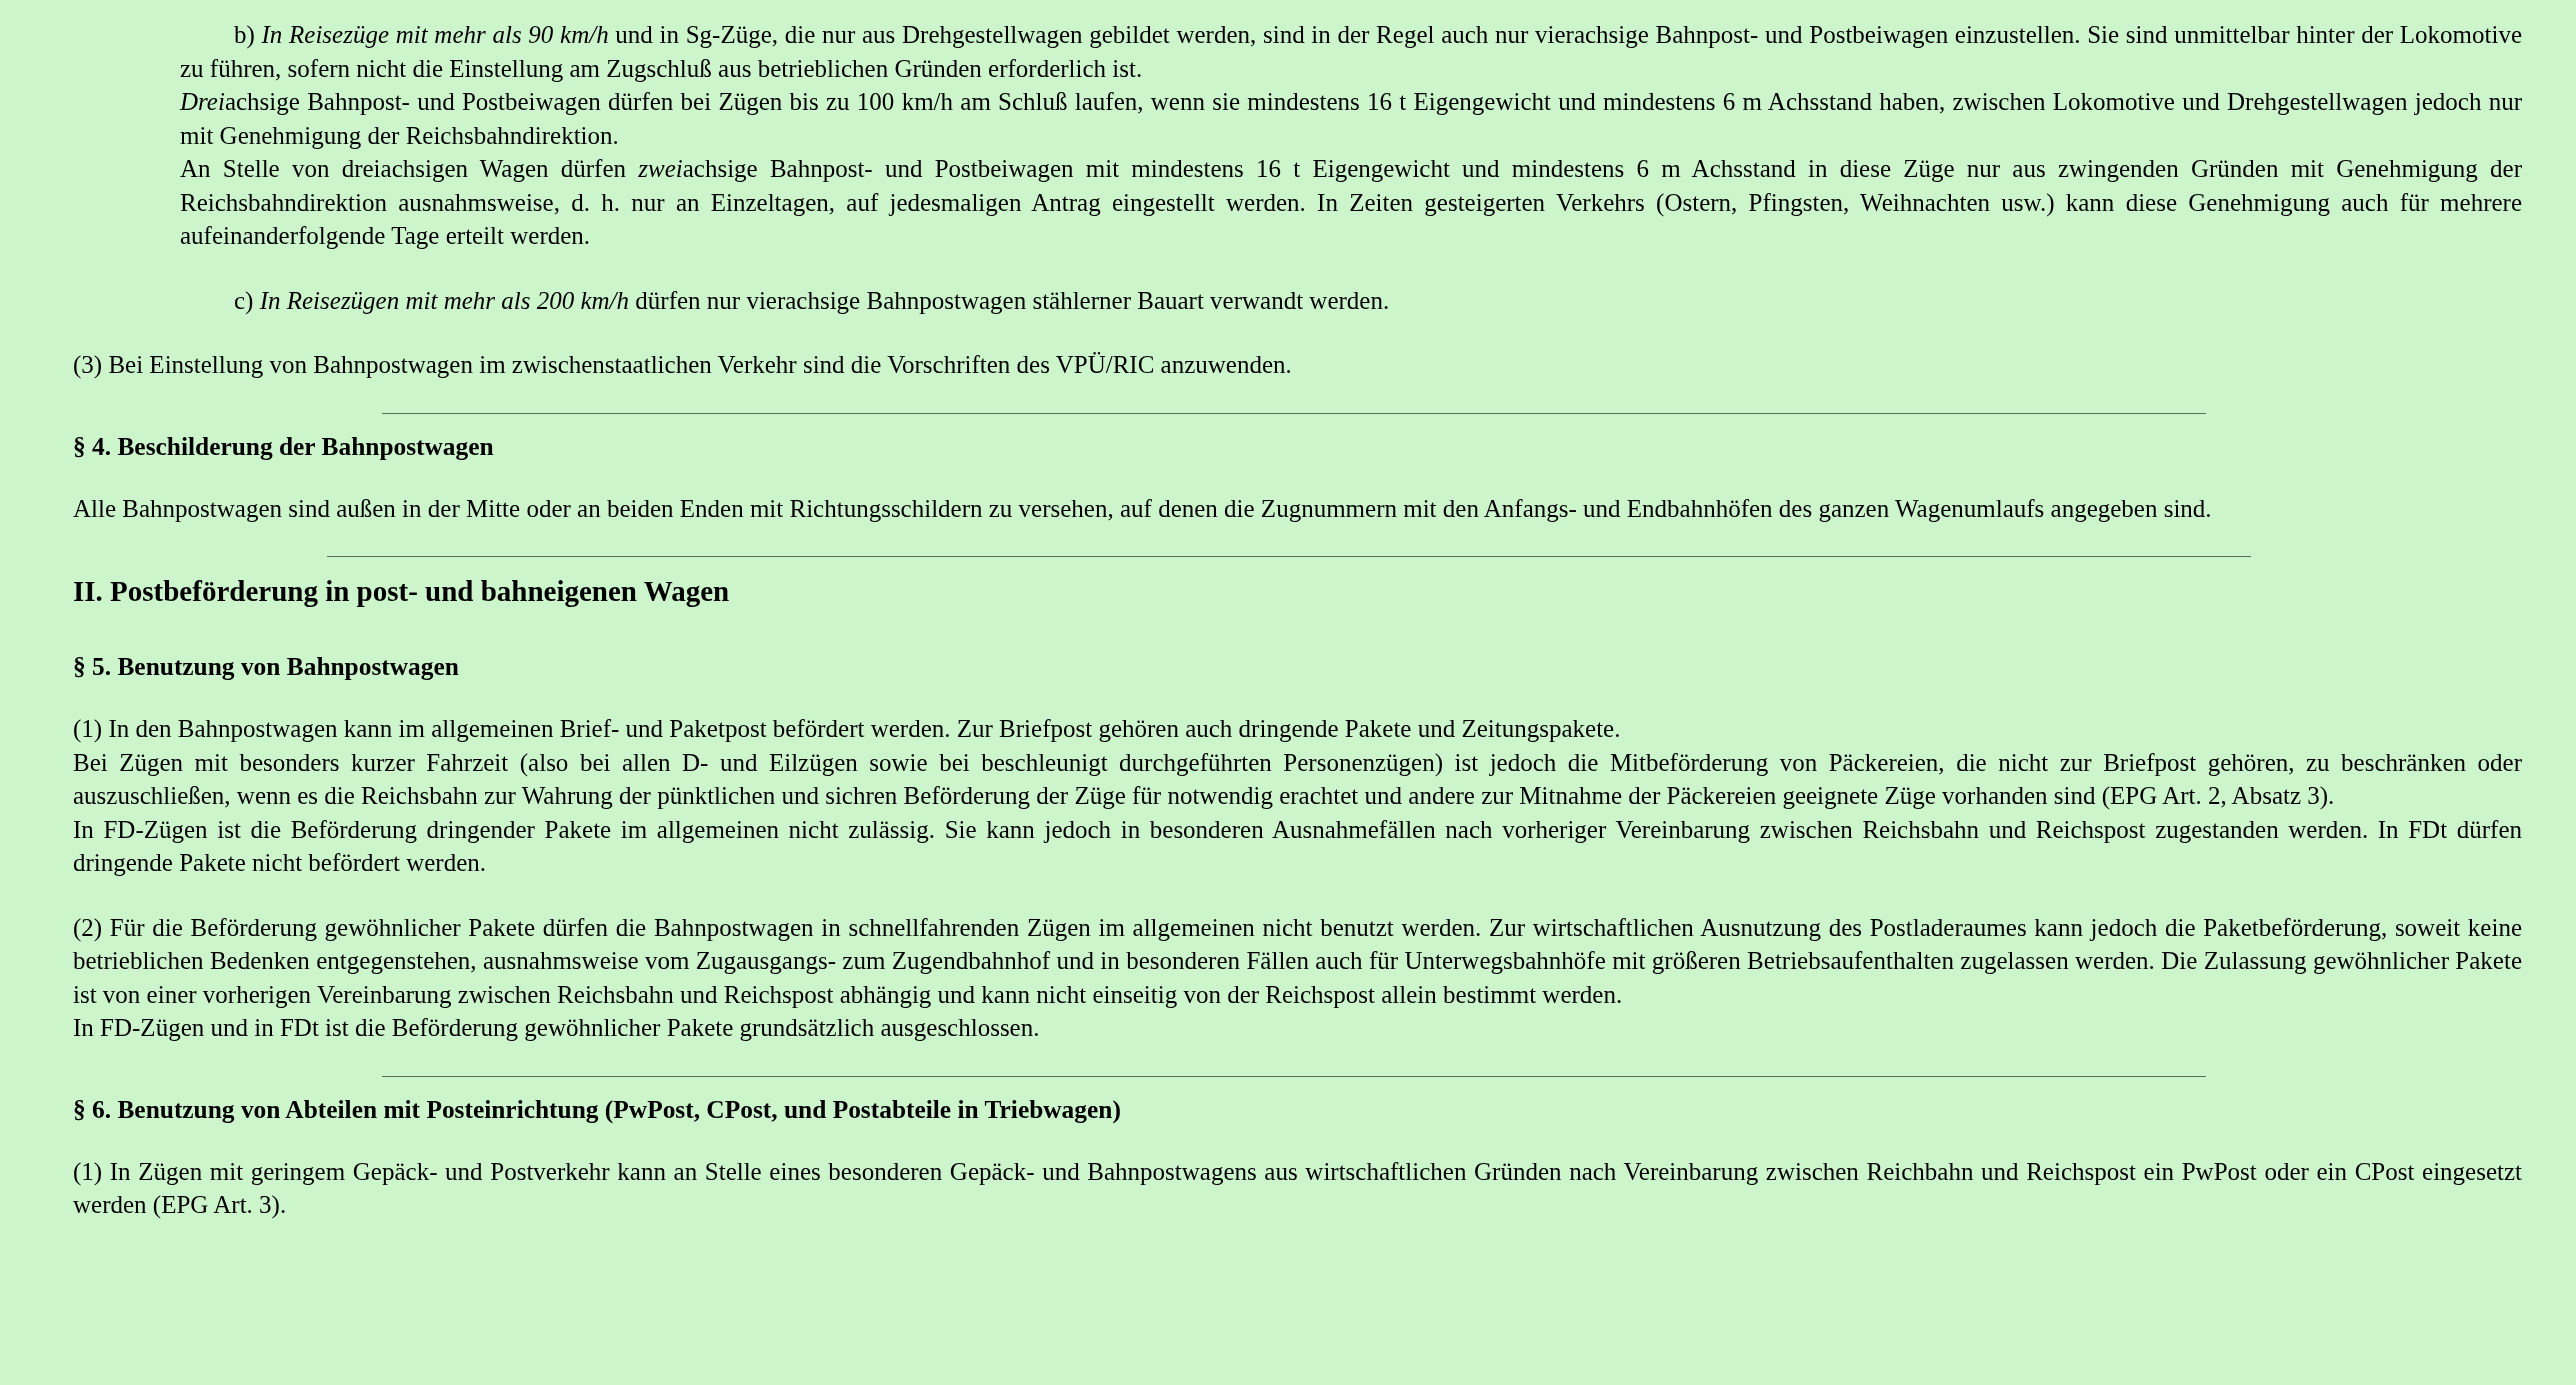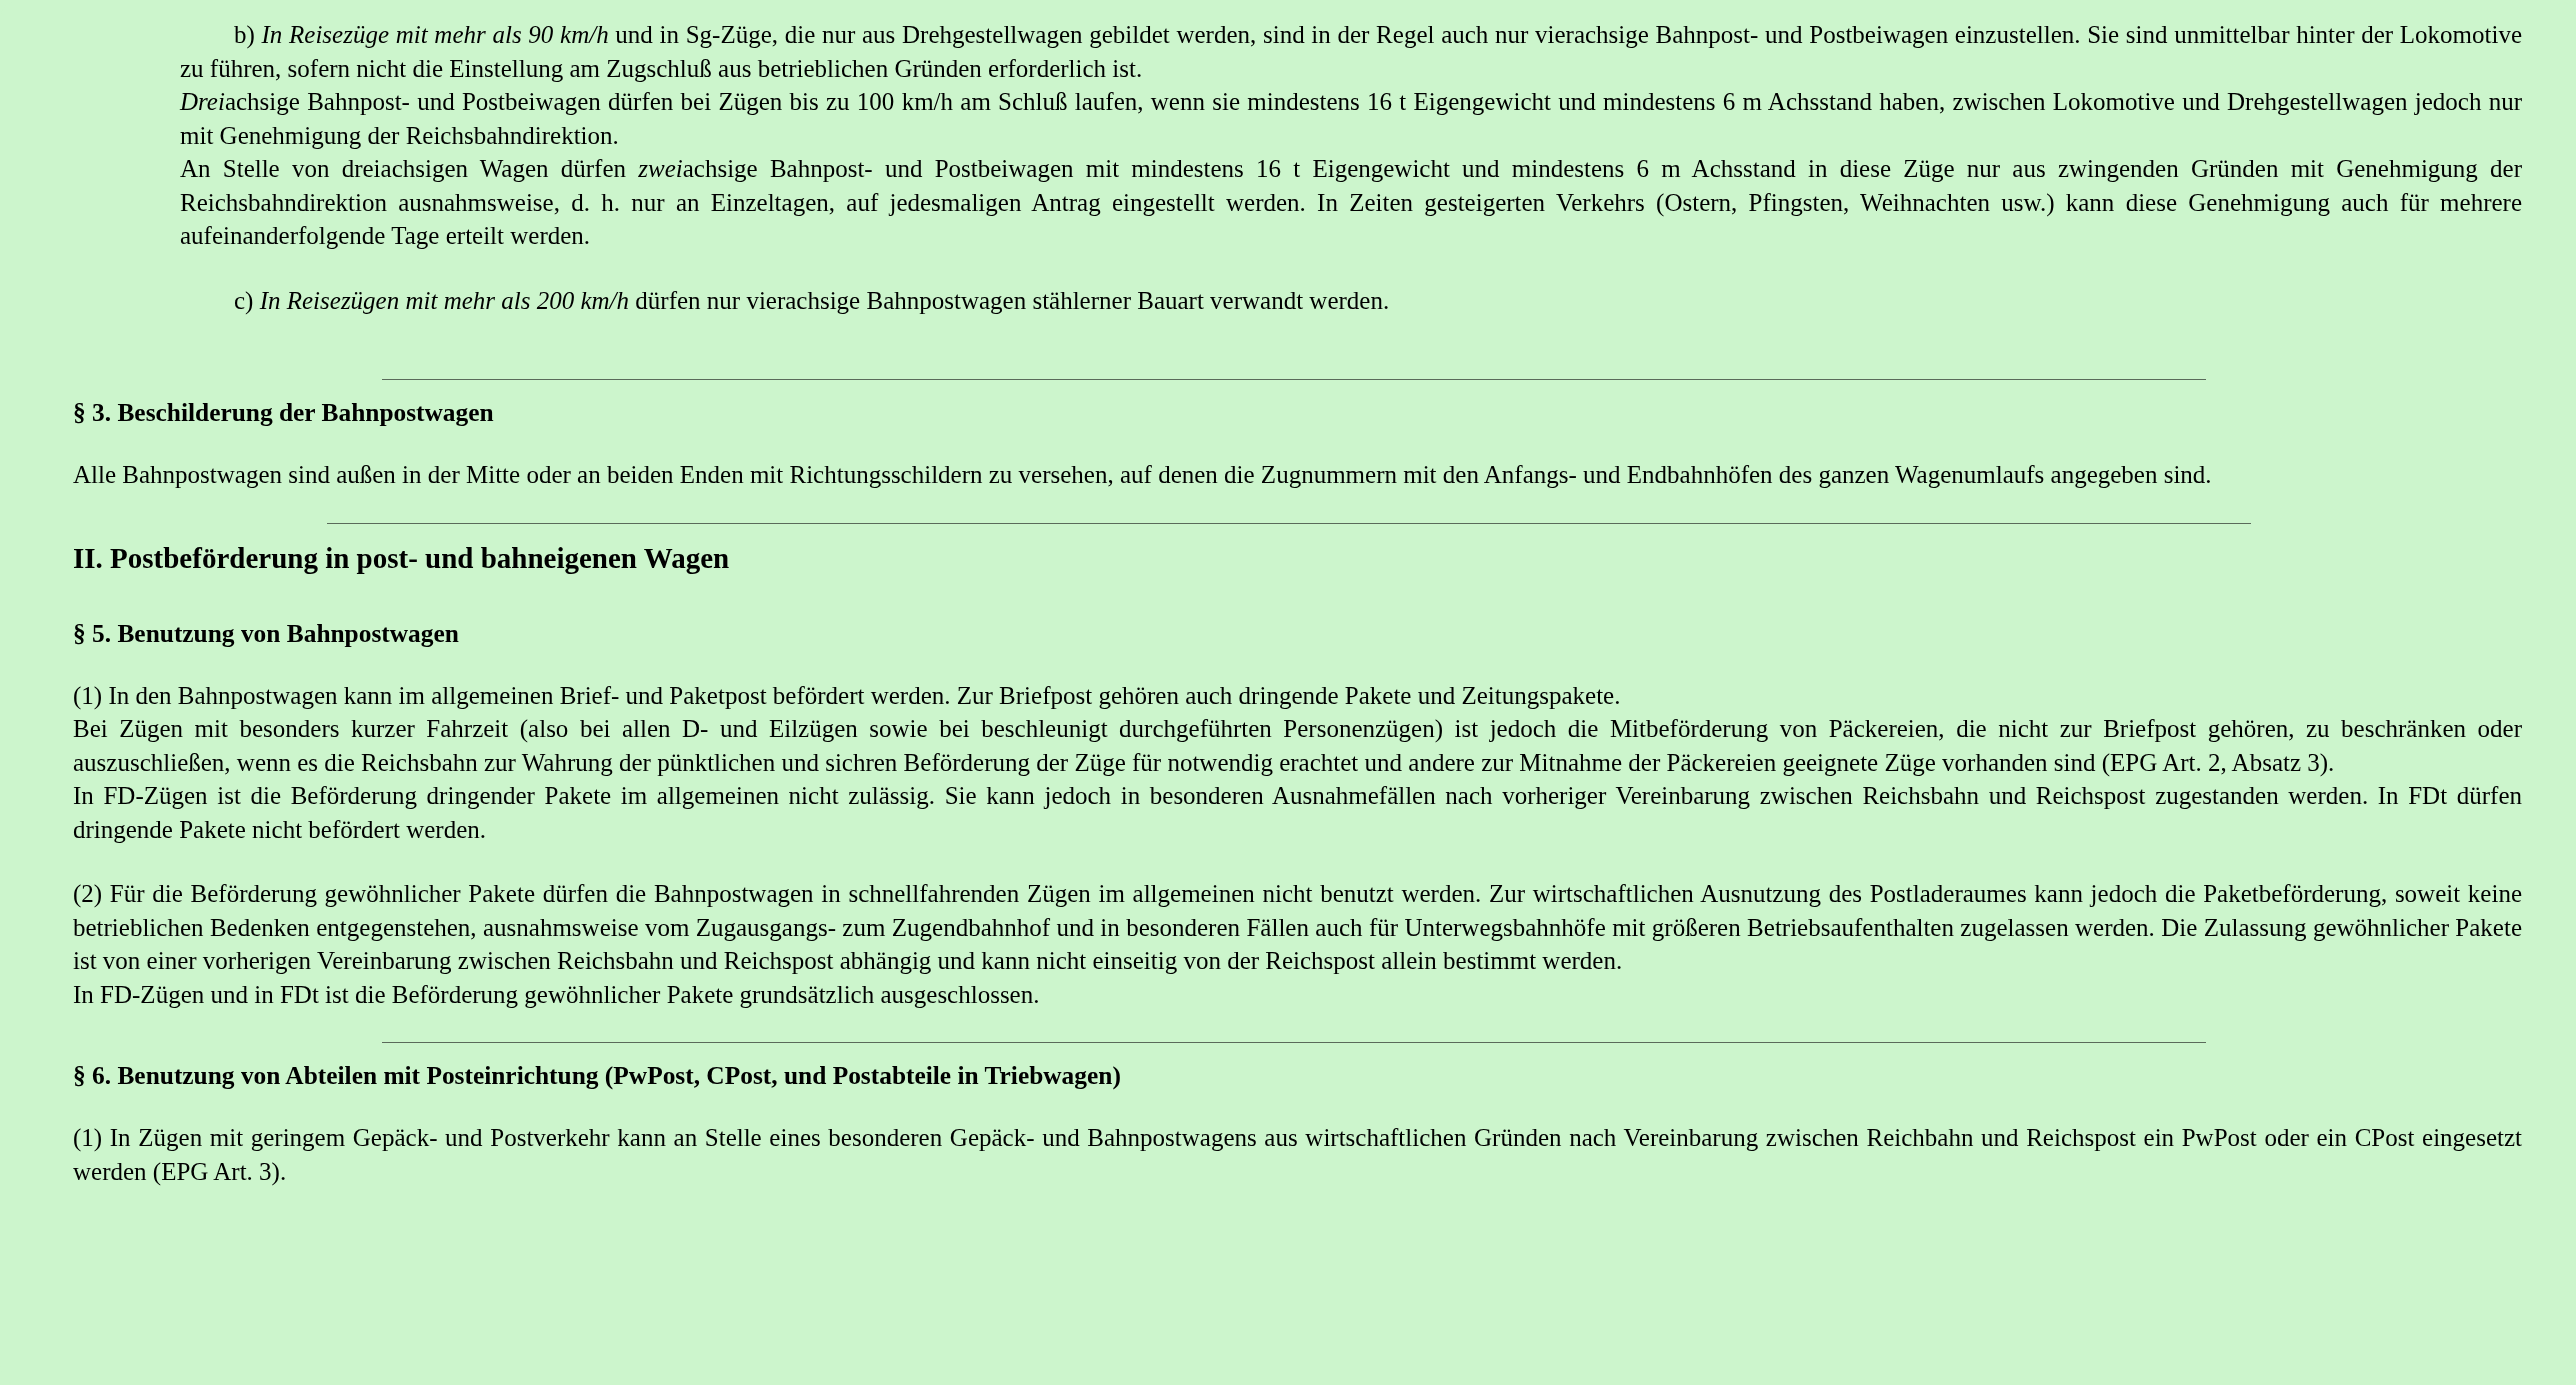--- a/index.html
+++ b/index.html
@@ -82,26 +82,29 @@
   </div>
 
   <div class="spacer-m"></div>
 
   <div class="block-b">
     <p class="lead"><span>c)</span> <span class="it">In Reisezügen mit mehr als 200 km/h</span><span> dürfen nur vierachsige Bahnpostwagen stählerner Bauart verwandt werden.</span></p>
   </div>
 
   <div class="spacer-m"></div>
 
+  <div class="body-block">
+    <p>(3) Bei Einstellung von Bahnpostwagen im zwischenstaatlichen Verkehr sind die Vorschriften des VPÜ/RIC anzuwenden.</p>
+  </div>
 
   <div class="spacer-m"></div>
   <hr class="rule rule-w1">
   <div class="spacer-s"></div>
 
-  <p class="section-head">§  3. Beschilderung der Bahnpostwagen</p>
+  <p class="section-head">§  4. Beschilderung der Bahnpostwagen</p>
   <div class="spacer-m"></div>
   <div class="body-block">
     <p>Alle Bahnpostwagen sind außen in der Mitte oder an beiden Enden mit Richtungsschildern zu versehen, auf denen die Zugnummern mit den Anfangs- und Endbahnhöfen des ganzen Wagenumlaufs angegeben sind.</p>
   </div>
 
   <div class="spacer-m"></div>
   <hr class="rule rule-w2">
   <div class="spacer-s"></div>
 
   <p class="center-head">II. Postbeförderung in post- und bahneigenen Wagen</p>

